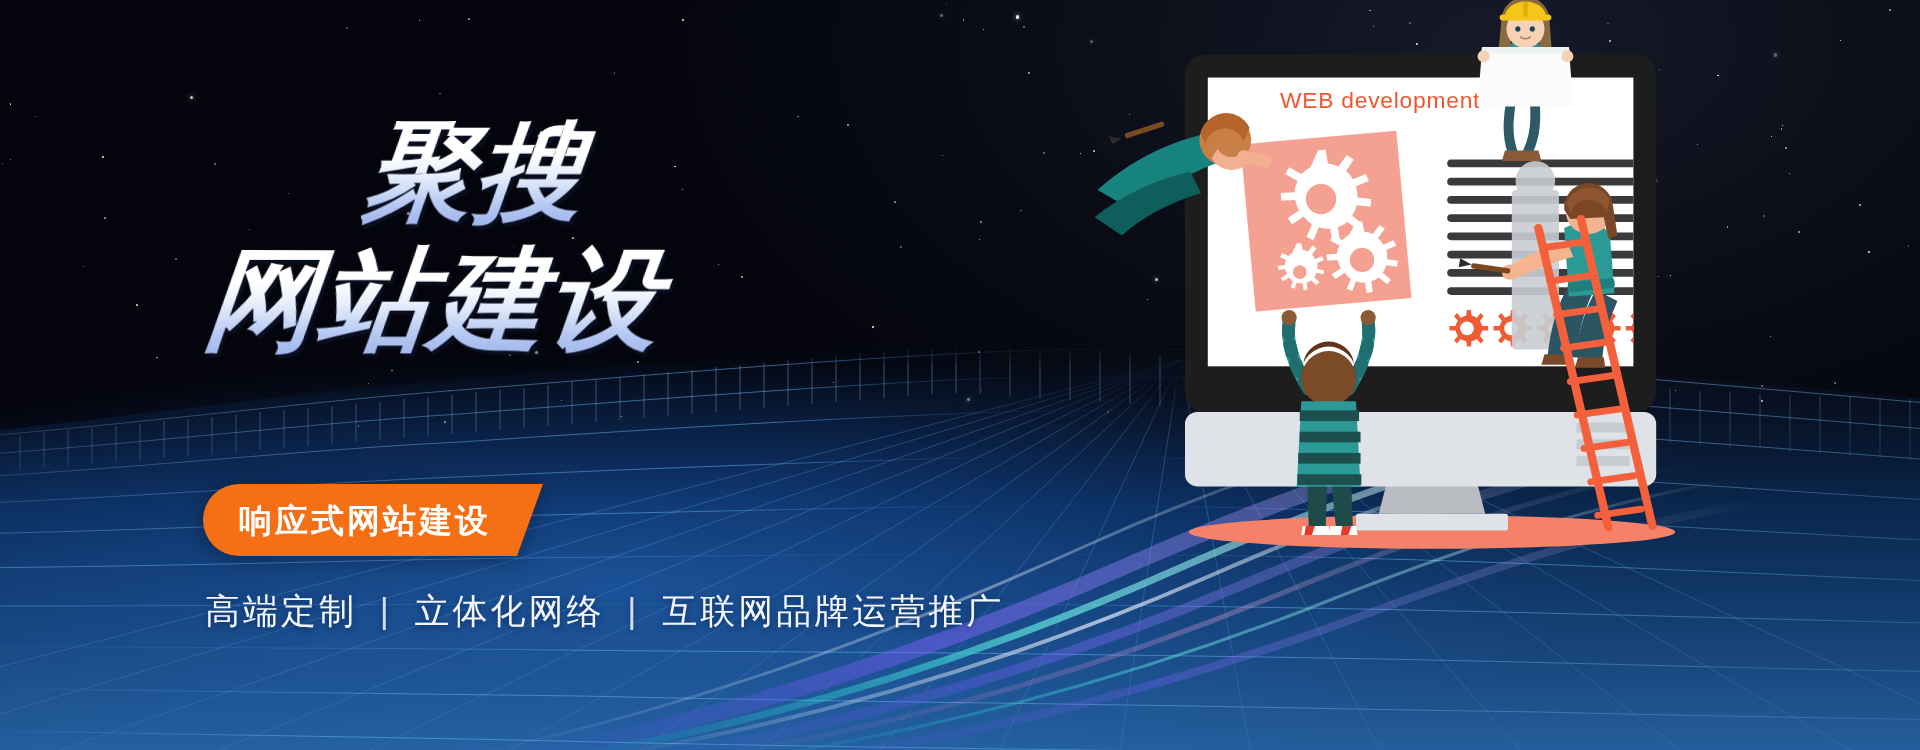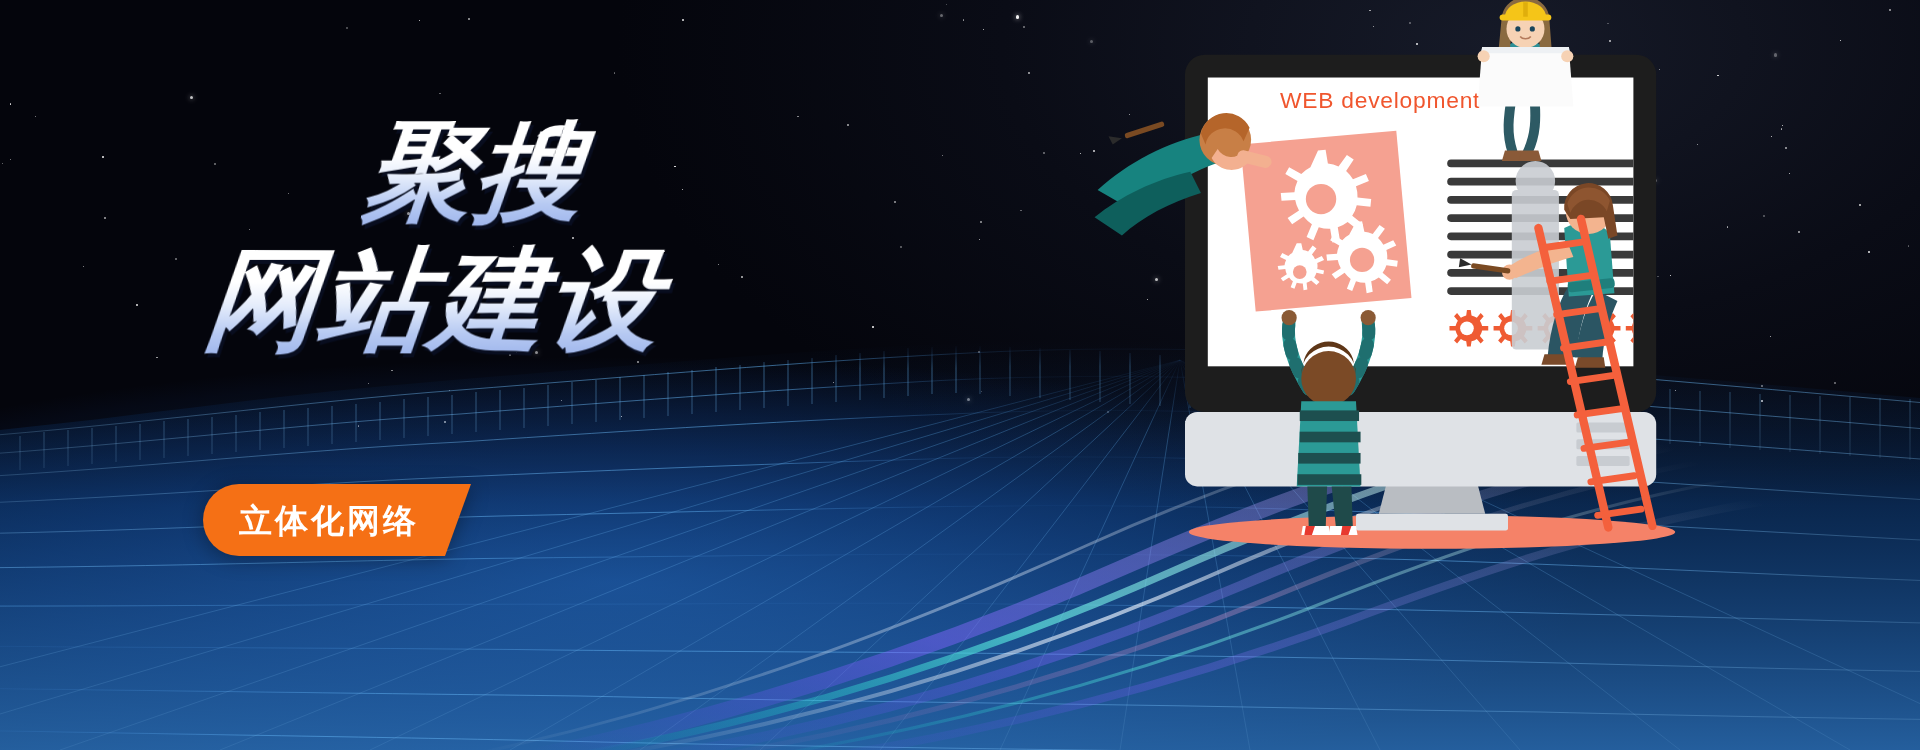--- a/index.html
+++ b/index.html
@@ -401,23 +401,30 @@
   </div>
 
   <div class="copy">
 
     <div class="title-wrap">
       <div class="title-line title-1">聚搜</div>
       <div class="title-line title-2">网站建设</div>
     </div>
 
     <div class="badges">
-      <div class="badge badge-left">立体化网络</div>
+      <div class="badge badge-left">响应式网站建设</div>
     </div>
 
+    <div class="tagline">
+      <span>高端定制</span>
+      <span class="sep">|</span>
+      <span>立体化网络</span>
+      <span class="sep">|</span>
+      <span>互联网品牌运营推广</span>
+    </div>
   </div>
 
   <div class="illo">
     <svg viewBox="0 0 900 750">
       <defs>
         <clipPath id="screenClip">
             <rect x="105" y="110" width="560" height="360"></rect>
           </clipPath>
       </defs>
 

